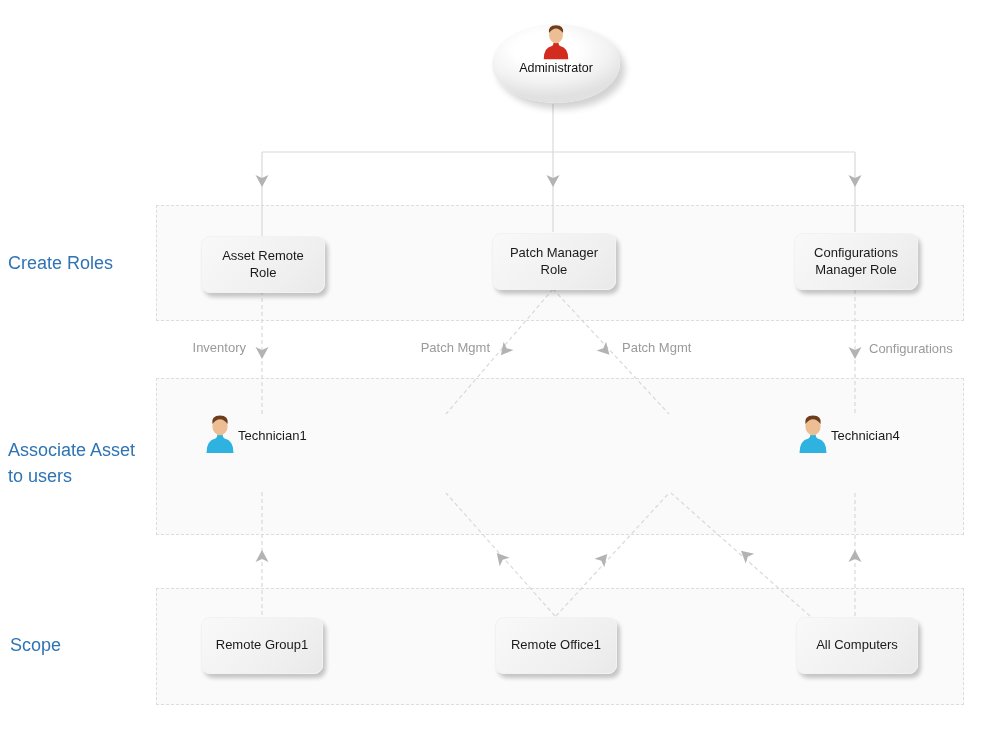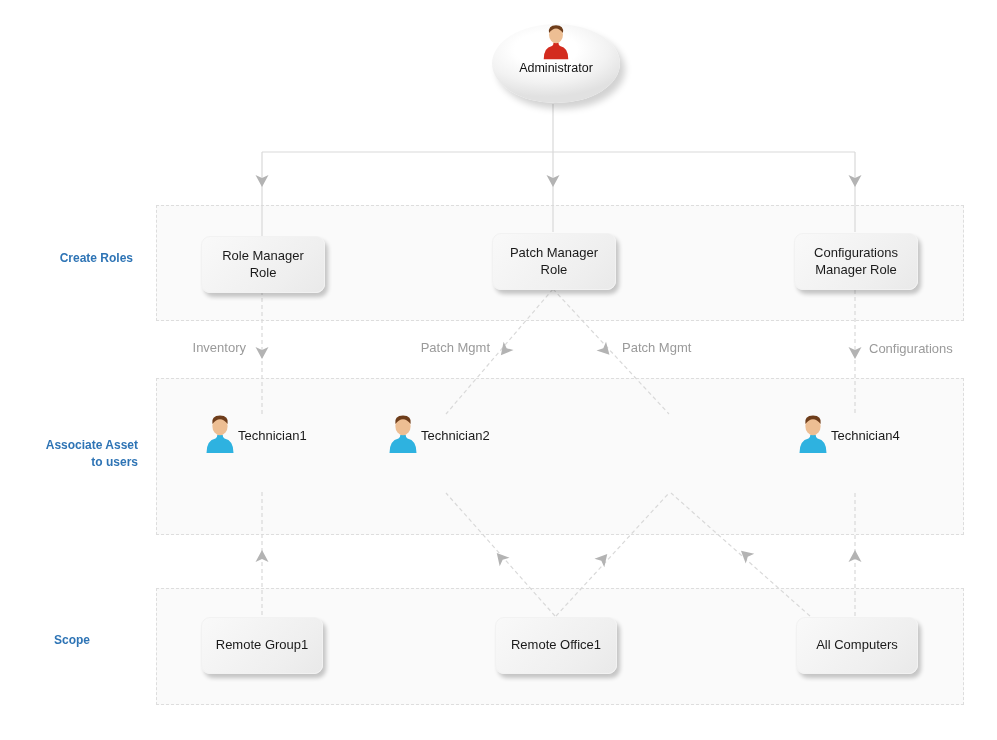--- a/index.html
+++ b/index.html
@@ -14,22 +14,22 @@
   body{font-family:"Liberation Sans","DejaVu Sans",sans-serif;}
   .canvas{position:relative;width:997px;height:740px;background:#fff;overflow:hidden;}
 
   
   .band{position:absolute;left:156px;width:806px;background:#fafafa;border:1px dashed #ddd;z-index:1;}
   .band.create{top:205px;height:114px;}
   .band.associate{top:378px;height:155px;}
   .band.scope{top:588px;height:115px;}
 
   
-  .row-label{position:absolute;color:var(--blue);font-size:12px;font-weight:bold;
-    text-align:right;white-space:pre-line;line-height:1.45;z-index:3;}
+  .row-label{position:absolute;color:var(--blue);font-size:18px;font-weight:normal;
+    text-align:left;white-space:pre-line;line-height:1.45;z-index:3;}
   .row-label.create{left:8px;top:250px;width:125px;}
   .row-label.associate{left:8px;top:437px;width:130px;}
   .row-label.scope{left:10px;top:632px;width:80px;}
 
   
   svg.wires{position:absolute;left:0;top:0;z-index:2;pointer-events:none;}
 
   
   .edge-label{position:absolute;font-size:13px;color:var(--edge-gray);z-index:3;white-space:nowrap;}
 
@@ -122,42 +122,34 @@
 
   <div class="admin-ellipse">
     <svg class="icon-bust" width="38" height="36" viewBox="0 0 40 44">
       <path class="shirt-admin" d="M5 43 q0-14 10-16 q2-1 2-4 h6 q0 3 2 4 q10 2 10 16 z"></path>
       <ellipse cx="20" cy="13" rx="8.5" ry="10.5" fill="#edbe93"></ellipse>
       <path d="M11.5 11 q-1.5-9.5 8.5-9.5 q10 0 8.5 9.5 q-4-5.5-8.5-5.5 q-4.5 0-8.5 5.5 z" fill="#6e3d1b"></path>
     </svg>
     <div class="label">Administrator</div>
   </div>
 
-  <div class="node-box box-asset">Role Manager
+  <div class="node-box box-asset">Asset Remote
 Role</div>
   <div class="node-box box-patch">Patch Manager
 Role</div>
   <div class="node-box box-config">Configurations
 Manager Role</div>
 
   <div class="person-node tech1">
     <svg class="icon-bust" width="36" height="40" viewBox="0 0 40 44">
       <path class="shirt-tech" d="M5 43 q0-14 10-16 q2-1 2-4 h6 q0 3 2 4 q10 2 10 16 z"></path>
       <ellipse cx="20" cy="13" rx="8.5" ry="10.5" fill="#edbe93"></ellipse>
       <path d="M11.5 11 q-1.5-9.5 8.5-9.5 q10 0 8.5 9.5 q-4-5.5-8.5-5.5 q-4.5 0-8.5 5.5 z" fill="#6e3d1b"></path>
     </svg>
     <div class="label">Technician1</div>
-  </div>
-  <div class="person-node tech2">
-    <svg class="icon-bust" width="36" height="40" viewBox="0 0 40 44">
-      <path class="shirt-tech" d="M5 43 q0-14 10-16 q2-1 2-4 h6 q0 3 2 4 q10 2 10 16 z"></path>
-      <ellipse cx="20" cy="13" rx="8.5" ry="10.5" fill="#edbe93"></ellipse>
-      <path d="M11.5 11 q-1.5-9.5 8.5-9.5 q10 0 8.5 9.5 q-4-5.5-8.5-5.5 q-4.5 0-8.5 5.5 z" fill="#6e3d1b"></path>
-    </svg>
-    <div class="label">Technician2</div>
   </div>
   <div class="person-node tech4">
     <svg class="icon-bust" width="36" height="40" viewBox="0 0 40 44">
       <path class="shirt-tech" d="M5 43 q0-14 10-16 q2-1 2-4 h6 q0 3 2 4 q10 2 10 16 z"></path>
       <ellipse cx="20" cy="13" rx="8.5" ry="10.5" fill="#edbe93"></ellipse>
       <path d="M11.5 11 q-1.5-9.5 8.5-9.5 q10 0 8.5 9.5 q-4-5.5-8.5-5.5 q-4.5 0-8.5 5.5 z" fill="#6e3d1b"></path>
     </svg>
     <div class="label">Technician4</div>
   </div>
 

